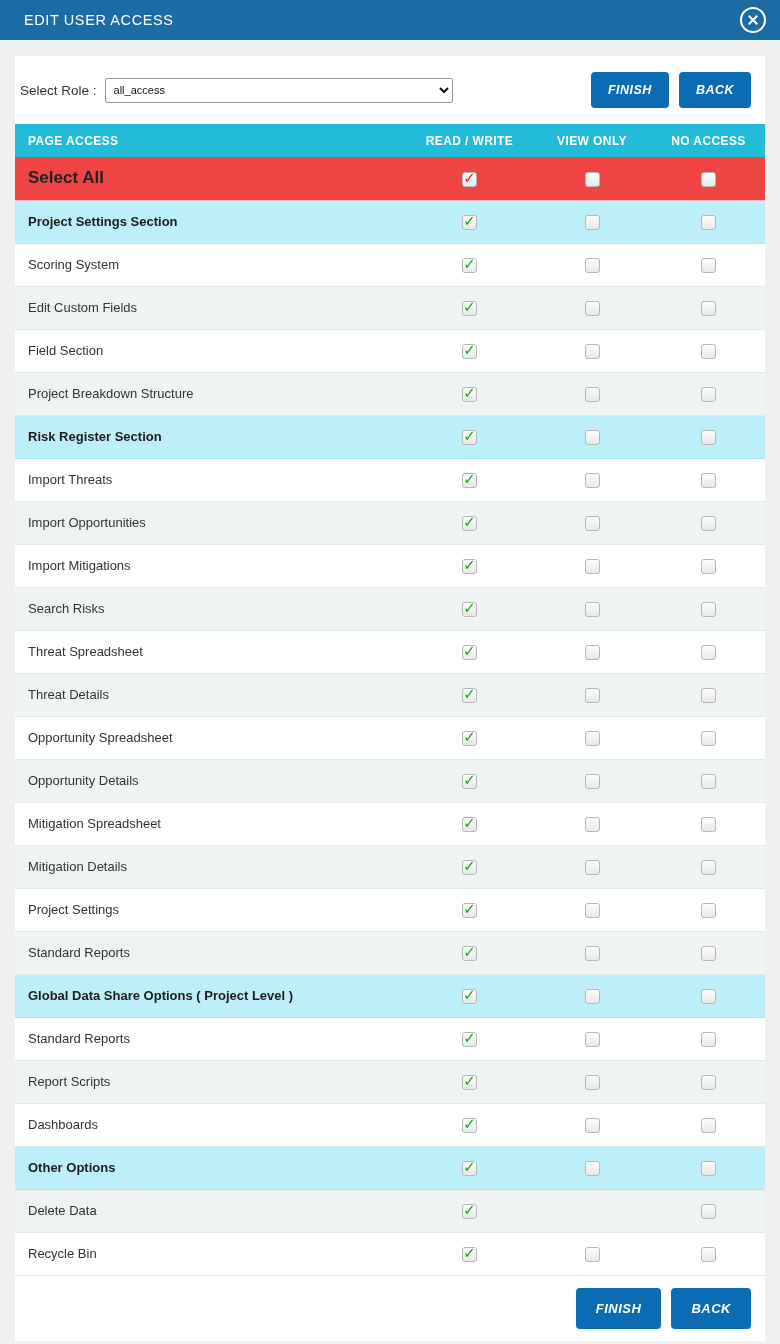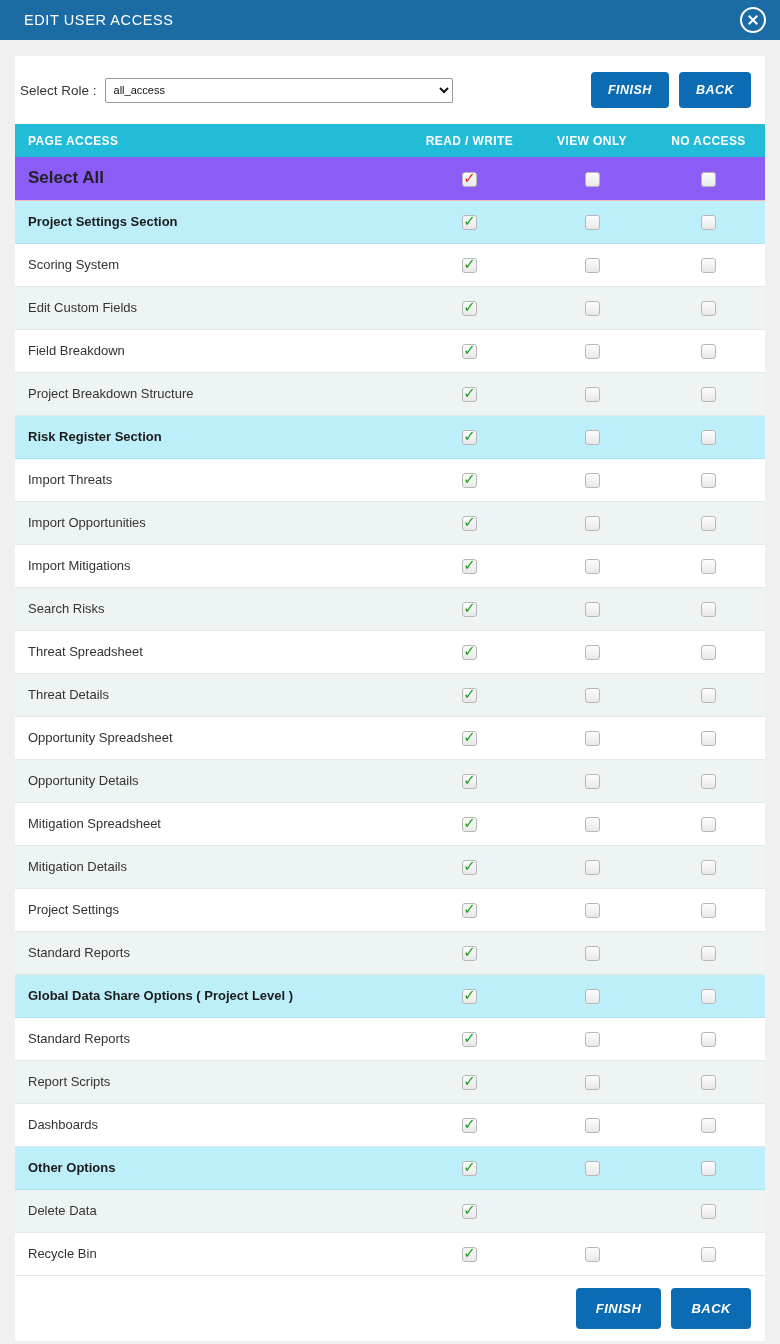--- a/index.html
+++ b/index.html
@@ -140,21 +140,21 @@
   }
   .acc-table tbody td.td-name {
     text-align: left;
     padding-left: 13px;
     font-size: 13px;
     color: #333333;
   }
 
   tr.row-odd  td { background: #ffffff; }
   tr.row-even td { background: #eef4f4; }
-  tr.row-select-all td { background: #8b5cf6; border-bottom: 1px solid #f3b6bd; }
+  tr.row-select-all td { background: #ef4444; border-bottom: 1px solid #f3b6bd; }
   tr.row-section td { background: #bdeffb; border-bottom: 1px solid #a9e6f6; }
 
   tr.row-select-all td.td-name {
     font-size: 17px;
     font-weight: bold;
     color: #222222;
   }
   tr.row-section td.td-name {
     font-size: 13px;
     font-weight: bold;
@@ -257,21 +257,21 @@
             <td><span class="cbx"></span></td>
             <td><span class="cbx"></span></td>
           </tr>
           <tr class="row-even">
             <td class="td-name">Edit Custom Fields</td>
             <td><span class="cbx checked"></span></td>
             <td><span class="cbx"></span></td>
             <td><span class="cbx"></span></td>
           </tr>
           <tr class="row-odd">
-            <td class="td-name">Field Breakdown</td>
+            <td class="td-name">Field Section</td>
             <td><span class="cbx checked"></span></td>
             <td><span class="cbx"></span></td>
             <td><span class="cbx"></span></td>
           </tr>
           <tr class="row-even">
             <td class="td-name">Project Breakdown Structure</td>
             <td><span class="cbx checked"></span></td>
             <td><span class="cbx"></span></td>
             <td><span class="cbx"></span></td>
           </tr>

